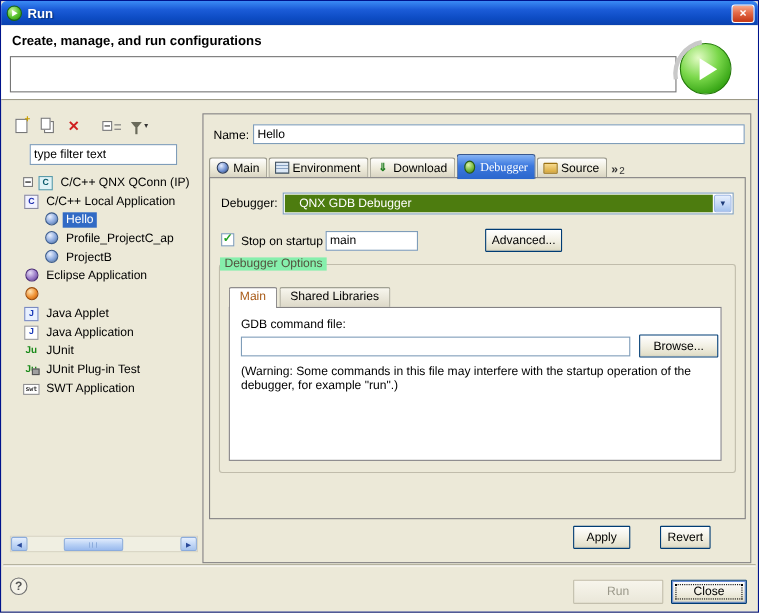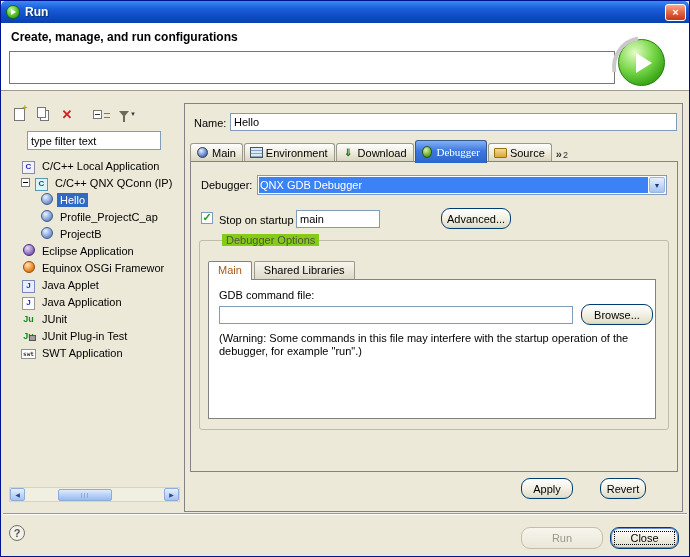--- a/index.html
+++ b/index.html
@@ -105,36 +105,36 @@
     background:radial-gradient(circle at 35% 30%,#dcf2ac,#77b93b 55%,#3a7a14);border:1px solid #2a5a10;}
   [data-icon="source-tab"]::before{content:"";width:11px;height:8px;display:inline-block;border-radius:1px;
     background:linear-gradient(#f6da8e,#d8a83a);border:1px solid #9a7010;}
   .tab-overflow{display:inline-flex;align-items:flex-end;gap:1px;padding:0 3px 2px;color:#333;}
   .tab-overflow .chev{font-weight:bold;font-size:11px;line-height:1;}
   .tab-overflow .cnt{font-size:9px;}
 
   .tabcontent{position:absolute;left:5px;top:57px;width:488px;height:311px;border:1px solid #848284;background:#ece9d8;}
 
   .combo{display:flex;border:1px solid #7f9db9;background:#fff;height:20px;position:absolute;}
-  .combo-value{flex:1;background:#3b82f6;color:#fff;margin:1px;padding:1px 1px;line-height:14px;white-space:nowrap;overflow:hidden;}
+  .combo-value{flex:1;background:#4d7c0f;color:#fff;margin:1px;padding:1px 13px;line-height:14px;white-space:nowrap;overflow:hidden;}
   .combo-btn{width:16px;flex:none;margin:1px 1px 1px 0;background:linear-gradient(#e6effd,#cbdcf8 45%,#a6c3ee);
     border:1px solid #9ab4e4;border-radius:2px;display:flex;align-items:center;justify-content:center;color:#1c3a78;font-size:7px;}
 
   .xcheck{width:12px;height:12px;background:#fff;border:1px solid #7f9db9;position:absolute;display:flex;align-items:center;justify-content:center;}
   .xcheck[data-checked="true"]::before{content:"✓";color:#21a121;font-weight:bold;font-size:11px;line-height:1;margin-top:-2px;}
 
-  .btn{border:1px solid #003c74;border-radius:9px;position:absolute;
+  .btn{border:1px solid #003c74;border-radius:1px;position:absolute;
     background:linear-gradient(180deg,#ffffff,#f2f0e4 50%,#e3e0cb 90%,#d6d3bd);
     font:11px "Liberation Sans",sans-serif;color:#000;display:flex;align-items:center;justify-content:center;padding:0;}
   .btn.disabled{border-color:#c3bfad;background:linear-gradient(#f7f5ec,#eae7d9);color:#9a988a;}
   .btn.default{box-shadow:0 0 0 1px #6a8ed8 inset;}
   .btn.default::after{content:"";position:absolute;inset:3px;border:1px dotted #000;}
 
   .group{position:absolute;border:1px solid #c0bcab;border-radius:3px;}
-  .group-label{position:absolute;left:22px;top:-7px;background:#84cc16;padding:0 4px;color:#53533f;}
+  .group-label{position:absolute;left:0;top:-7px;background:#86efac;padding:0 4px;color:#53533f;}
 
   .itabrow{position:absolute;left:8px;top:17px;display:flex;align-items:flex-end;height:21px;}
   .itab{display:inline-block;padding:2px 9px 3px;border:1px solid #9a998c;border-bottom:none;border-radius:2px 2px 0 0;
     background:linear-gradient(#f8f6ee,#ddd9c8);margin-right:2px;position:relative;}
   .itab[data-selected="true"]{background:#fff;color:#a85a16;border-color:#848284;z-index:2;margin-bottom:-1px;padding-bottom:4px;}
   .iwhite{position:absolute;left:8px;top:38px;width:448px;height:140px;background:#fff;border:1px solid #848284;}
   .warning{position:absolute;left:10px;top:52px;width:434px;line-height:13px;}
 
   
   .sep{left:2px;right:2px;top:512px;height:2px;border-top:1px solid #9e9a87;border-bottom:1px solid #fff;}
@@ -172,47 +172,46 @@
     </div>
   <div class="tool" style="left:112px;width:28px;">
       <span class="ico-funnel"></span>
       <span class="ico-dd">▾</span>
     </div>
 
   <input class="textinput abs" style="left: 26px; top: 130px; width: 134px; height: 19px;" value="type filter text">
 
   <div class="tree abs">
     <div class="trow">
-      <span class="ticon" data-icon="c-local"></span>
-      <span class="tlabel">C/C++ Local Application</span>
-    </div>
-    <div class="trow">
       <span class="expander"></span>
       <span class="ticon" data-icon="qnx-qconn"></span>
       <span class="tlabel">C/C++ QNX QConn (IP)</span>
     </div>
+    <div class="trow">
+      <span class="ticon" data-icon="c-local"></span>
+      <span class="tlabel">C/C++ Local Application</span>
+    </div>
     <div class="trow lvl1" data-selected="true">
       <span class="ticon" data-icon="qnx-config"></span>
       <span class="tlabel">Hello</span>
     </div>
     <div class="trow lvl1">
       <span class="ticon" data-icon="qnx-config"></span>
       <span class="tlabel">Profile_ProjectC_ap</span>
     </div>
     <div class="trow lvl1">
       <span class="ticon" data-icon="qnx-config"></span>
       <span class="tlabel">ProjectB</span>
     </div>
     <div class="trow">
       <span class="ticon" data-icon="eclipse"></span>
       <span class="tlabel">Eclipse Application</span>
     </div>
     <div class="trow">
       <span class="ticon" data-icon="equinox"></span>
-      <span class="tlabel">Equinox OSGi Framewor</span>
     </div>
     <div class="trow">
       <span class="ticon" data-icon="java-applet"></span>
       <span class="tlabel">Java Applet</span>
     </div>
     <div class="trow">
       <span class="ticon" data-icon="java-app"></span>
       <span class="tlabel">Java Application</span>
     </div>
     <div class="trow">

